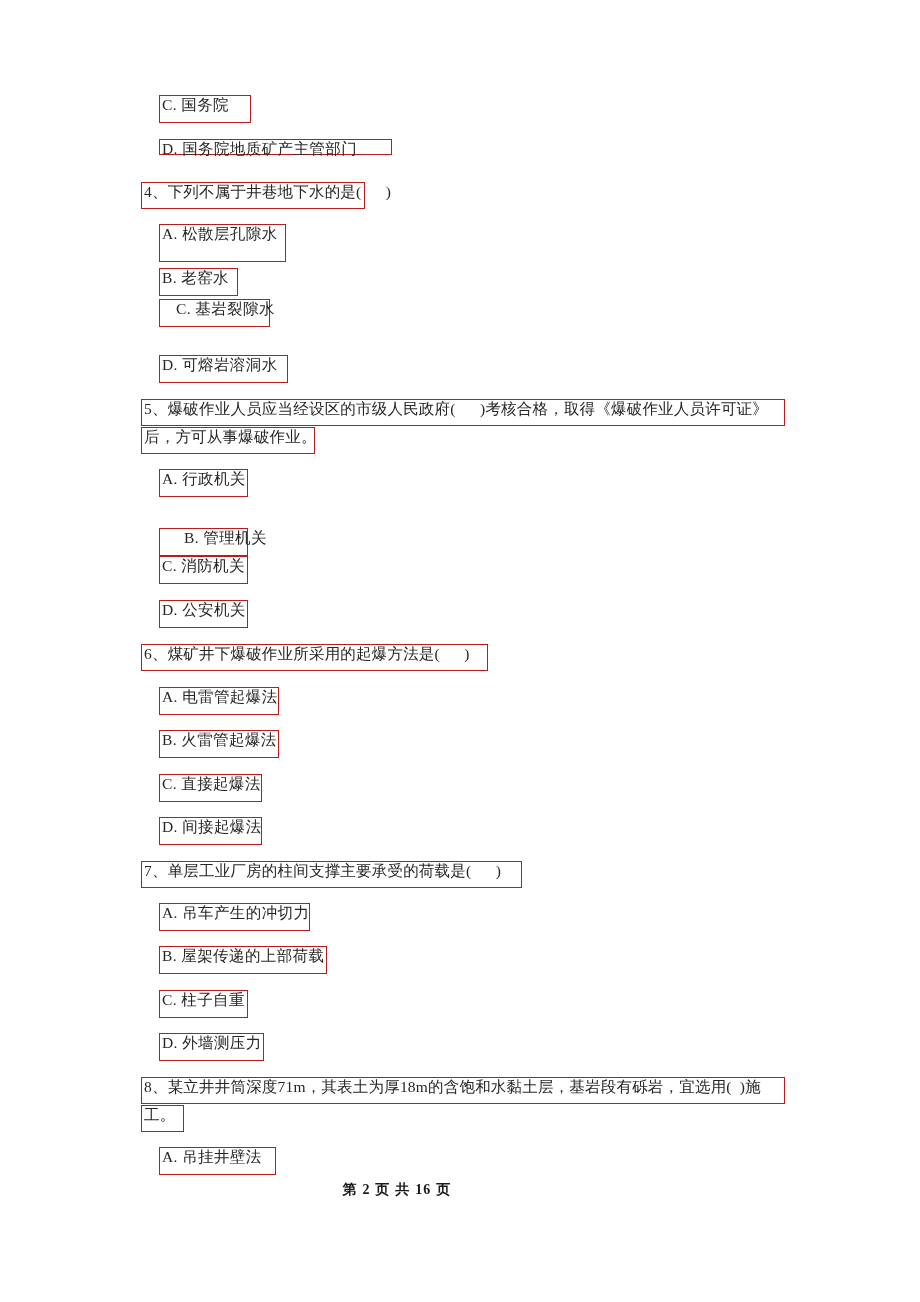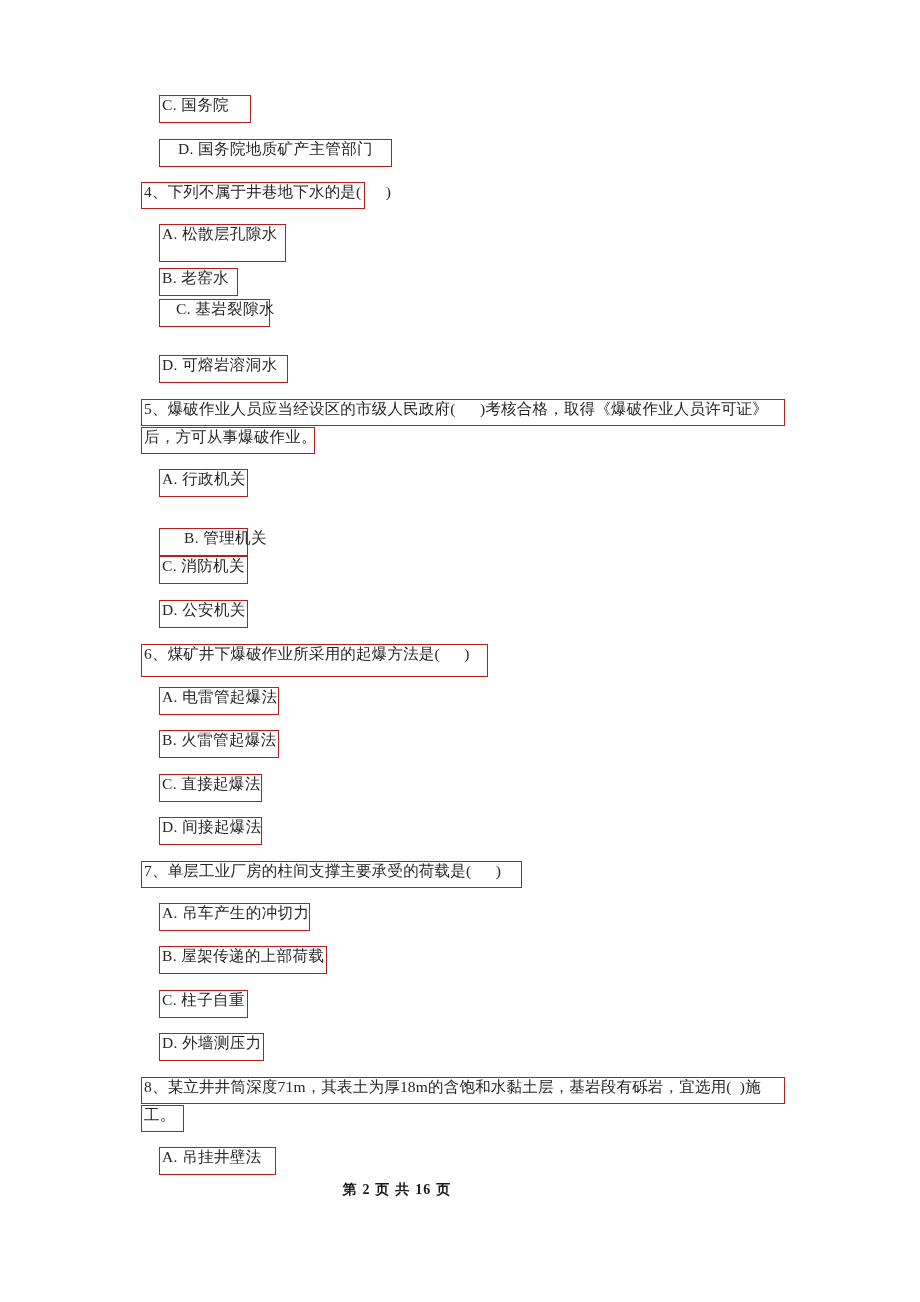--- a/index.html
+++ b/index.html
@@ -57,21 +57,21 @@
     font-family: "Liberation Serif", "DejaVu Serif", serif;
   }
 </style>
 </head>
 <body>
 
 <div id="page">
 
   <div class="frag opt-line" style="left:159px; top:95px; width:92px; height:28px;">C. 国务院</div>
 
-  <div class="frag opt-line" style="left:159px; top:139px; width:233px; height:28px;text-align:center;">D. 国务院地质矿产主管部门</div>
+  <div class="frag opt-line" style="left:159px; top:139px; width:233px; height:16px;">D. 国务院地质矿产主管部门</div>
 
   <div class="frag q-line" style="left:141px; top:182px; width:224px; height:27px;">4、下列不属于井巷地下水的是(      )</div>
 
   <div class="frag opt-line" style="left:159px; top:224px; width:127px; height:38px;">A. 松散层孔隙水</div>
 
   <div class="frag opt-line" style="left:159px; top:268px; width:79px; height:28px;">B. 老窑水</div>
 
   <div class="frag opt-line" style="left:159px; top:299px; width:111px; height:28px;padding-left:16px;">C. 基岩裂隙水</div>
 
   <div class="frag opt-line" style="left:159px; top:355px; width:129px; height:28px;">D. 可熔岩溶洞水</div>
@@ -81,21 +81,21 @@
   <div class="frag q-line" style="left:141px; top:427px; width:174px; height:27px;">后，方可从事爆破作业。</div>
 
   <div class="frag opt-line" style="left:159px; top:469px; width:89px; height:28px;">A. 行政机关</div>
 
   <div class="frag opt-line" style="left:159px; top:528px; width:89px; height:28px;padding-left:24px;">B. 管理机关</div>
 
   <div class="frag opt-line" style="left:159px; top:556px; width:89px; height:28px;">C. 消防机关</div>
 
   <div class="frag opt-line" style="left:159px; top:600px; width:89px; height:28px;">D. 公安机关</div>
 
-  <div class="frag q-line" style="left:141px; top:644px; width:347px; height:33px;">6、煤矿井下爆破作业所采用的起爆方法是(      )</div>
+  <div class="frag q-line" style="left:141px; top:644px; width:347px; height:27px;">6、煤矿井下爆破作业所采用的起爆方法是(      )</div>
 
   <div class="frag opt-line" style="left:159px; top:687px; width:120px; height:28px;text-align:center;">A. 电雷管起爆法</div>
 
   <div class="frag opt-line" style="left:159px; top:730px; width:120px; height:28px;">B. 火雷管起爆法</div>
 
   <div class="frag opt-line" style="left:159px; top:774px; width:103px; height:28px;">C. 直接起爆法</div>
 
   <div class="frag opt-line" style="left:159px; top:817px; width:103px; height:28px;">D. 间接起爆法</div>
 
   <div class="frag q-line" style="left:141px; top:861px; width:381px; height:27px;">7、单层工业厂房的柱间支撑主要承受的荷载是(      )</div>

